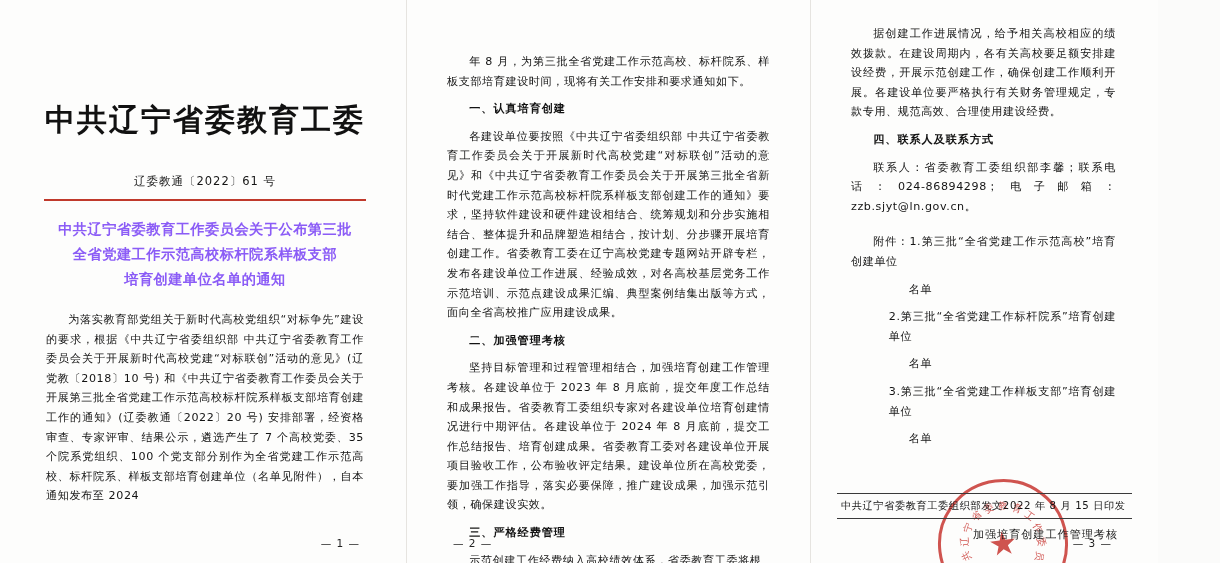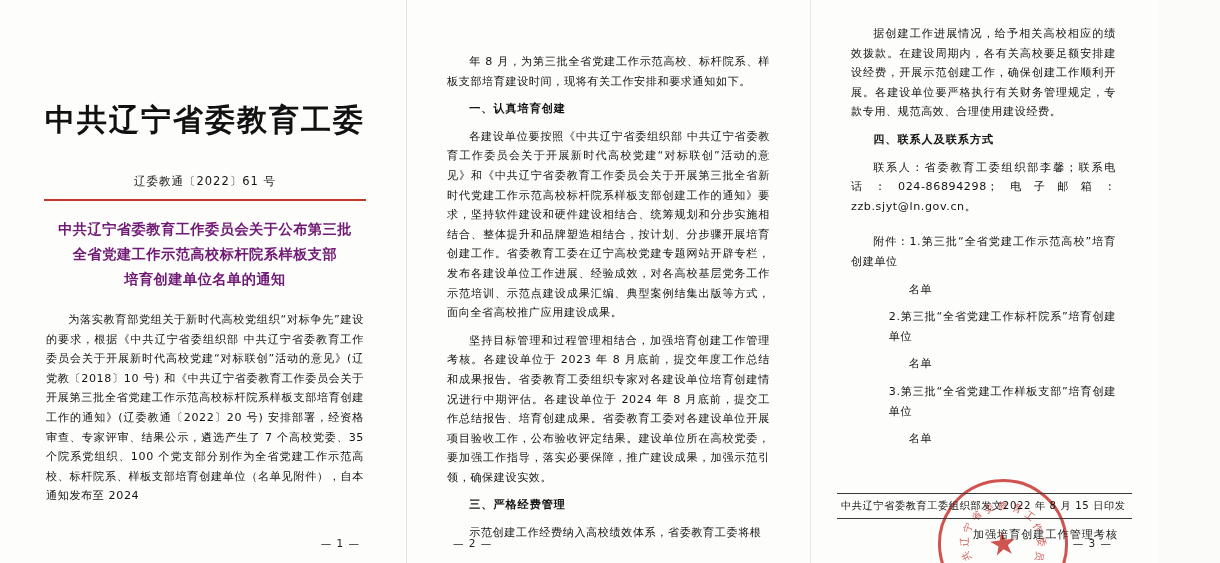--- a/index.html
+++ b/index.html
@@ -77,21 +77,21 @@
     background: #c0392b;
     margin: 4px 6px 16px 6px;
   }
   .doc-title {
     text-align: center;
     font-family: "DejaVu Serif", "Liberation Serif", serif;
     font-weight: bold;
     font-size: 14.2px;
     line-height: 25px;
     letter-spacing: 0.5px;
-    color: #701a75;
+    color: #8b5cf6;
     margin-bottom: 18px;
   }
   .addressee {
     font-size: 11.1px;
     letter-spacing: 0.6px;
     margin-bottom: 10px;
   }
   .page-num {
     position: absolute;
     bottom: 14px;
@@ -211,20 +211,21 @@
     <div class="page-num pn-right">— 1 —</div>
   </div>
 
   <div class="page page-2">
     <div class="body-col">
       <p class="indent">年 8 月，为第三批全省党建工作示范高校、标杆院系、样板支部培育建设时间，现将有关工作安排和要求通知如下。</p>
 
       <p class="sec-head">一、认真培育创建</p>
       <p class="indent">各建设单位要按照《中共辽宁省委组织部 中共辽宁省委教育工作委员会关于开展新时代高校党建“对标联创”活动的意见》和《中共辽宁省委教育工作委员会关于开展第三批全省新时代党建工作示范高校标杆院系样板支部创建工作的通知》要求，坚持软件建设和硬件建设相结合、统筹规划和分步实施相结合、整体提升和品牌塑造相结合，按计划、分步骤开展培育创建工作。省委教育工委在辽宁高校党建专题网站开辟专栏，发布各建设单位工作进展、经验成效，对各高校基层党务工作示范培训、示范点建设成果汇编、典型案例结集出版等方式，面向全省高校推广应用建设成果。</p>
 
+      <p class="sec-head">二、加强管理考核</p>
       <p class="indent">坚持目标管理和过程管理相结合，加强培育创建工作管理考核。各建设单位于 2023 年 8 月底前，提交年度工作总结和成果报告。省委教育工委组织专家对各建设单位培育创建情况进行中期评估。各建设单位于 2024 年 8 月底前，提交工作总结报告、培育创建成果。省委教育工委对各建设单位开展项目验收工作，公布验收评定结果。建设单位所在高校党委，要加强工作指导，落实必要保障，推广建设成果，加强示范引领，确保建设实效。</p>
 
       <p class="sec-head">三、严格经费管理</p>
       <p class="indent">示范创建工作经费纳入高校绩效体系，省委教育工委将根</p>
     </div>
 
     <div class="page-num pn-left">— 2 —</div>
   </div>
 
   <div class="page page-3">

